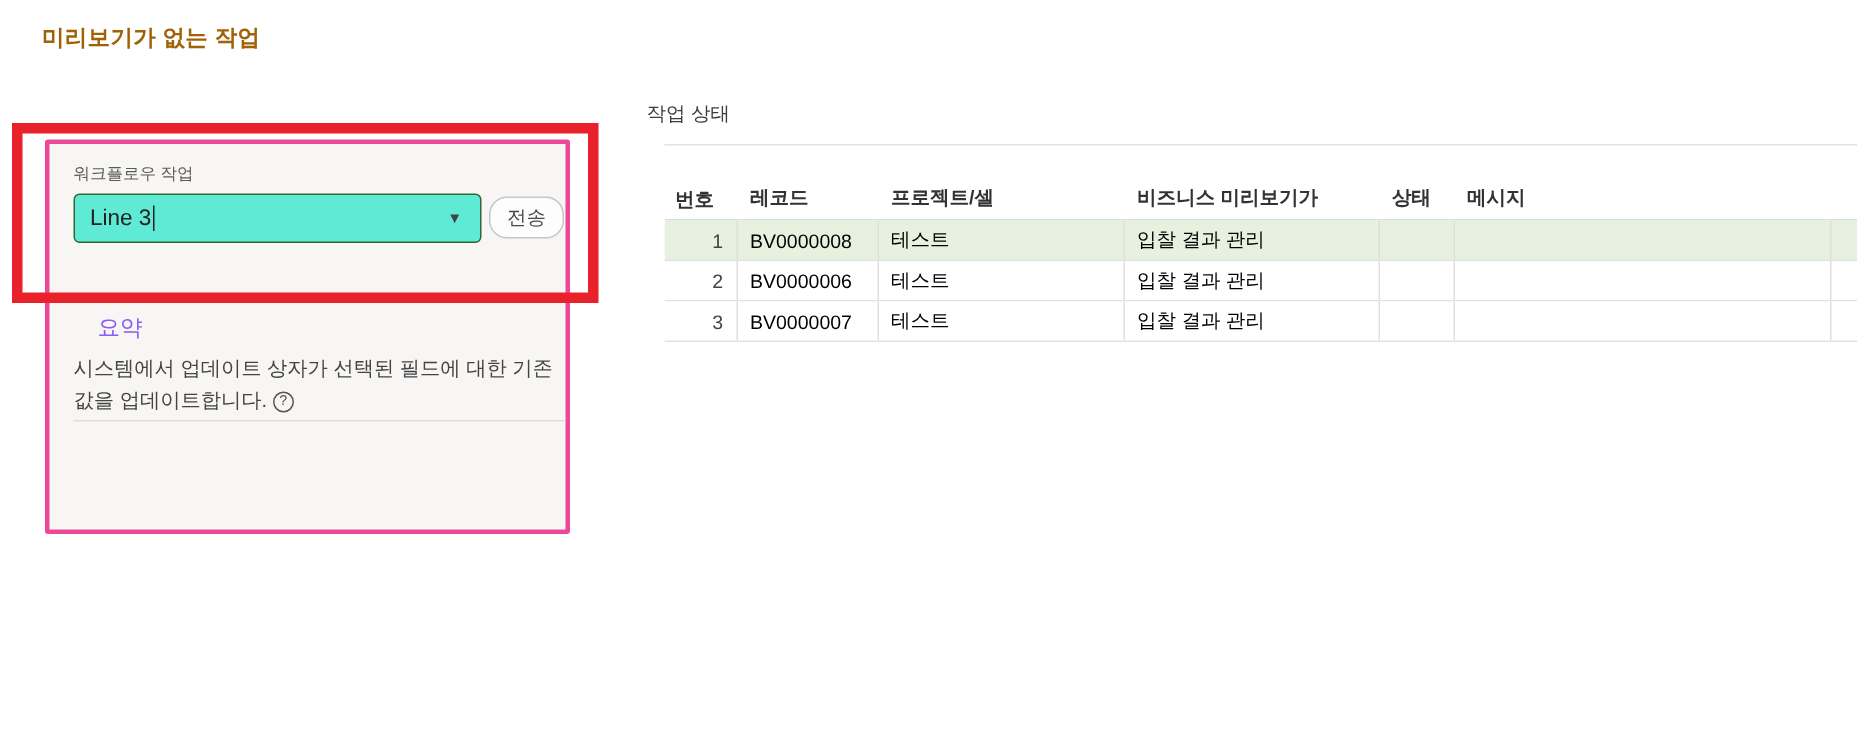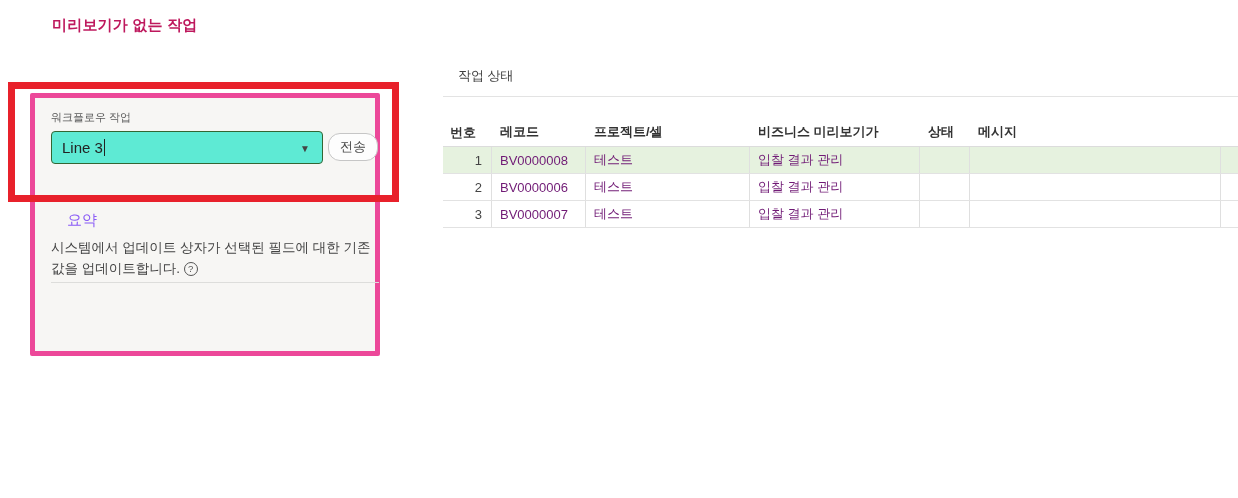--- a/index.html
+++ b/index.html
@@ -1,25 +1,25 @@
 <!DOCTYPE html>
 <html><head>
 <meta charset="utf-8">
 <style>
   * { margin:0; padding:0; box-sizing:border-box; }
   html,body { background:#ffffff; }
   body { font-family:"Liberation Sans","DejaVu Sans",sans-serif; color:#3c3c3c; }
   .stage { position:relative; width:1238px; height:498px; overflow:hidden; background:#fff; }
 
   
-  .page-title { position:absolute; left:28px; top:16px; font-size:15px; font-weight:700; color:#be185d; letter-spacing:0.2px;margin-left:24px; }
+  .page-title { position:absolute; left:28px; top:16px; font-size:15px; font-weight:700; color:#a16207; letter-spacing:0.2px; }
 
   
   .panel { position:absolute; left:30px; top:93px; width:350px; height:263px;
-           background:#f7f6f4; border:5px solid #ec4899; border-radius:2px; }
+           background:#f7f6f4; border:3px solid #ec4899; border-radius:2px; }
   .field-label { position:absolute; left:16px; top:12px; font-size:11px; color:#5a5a5a; }
   .combobox { position:absolute; left:16px; top:33px; width:272px; height:33px;
               background:#5eead4; border:1.5px solid #336633; border-radius:4px;
               display:flex; align-items:center; padding:0 10px; cursor:text; }
   .combobox-value { font-size:15px; color:#222; }
   .text-cursor { display:inline-block; width:1px; height:17px; background:#222; margin-left:1px; }
   .combo-arrow { position:absolute; right:12px; top:50%; transform:translateY(-50%);
                  font-size:10px; color:#444; pointer-events:none; }
   .submit-btn { position:absolute; left:293px; top:35px; width:50px; height:28px;
                 background:#fdfdfd; border:1px solid #c6c6c6; border-radius:12px;
@@ -30,34 +30,34 @@
   .help-icon { display:inline-block; width:14px; height:14px; border:1px solid #555; border-radius:50%;
                font-size:9.5px; line-height:12.5px; text-align:center; color:#555; vertical-align:1px; }
   .panel-divider { position:absolute; left:16px; top:184px; width:328px; height:0;
                    border-top:1px solid #dddddb; }
 
   
   .annotation-rect { position:absolute; left:8px; top:82px; width:391px; height:120px;
                      border:7px solid #e8212b; pointer-events:none; z-index:10; }
 
   
-  .jobstatus-title { position:absolute; left:458px; top:67px; font-size:13px; color:#3d3d3d; }
+  .jobstatus-title { position:absolute; left:431px; top:67px; font-size:13px; color:#3d3d3d; }
   .jobstatus-topline { position:absolute; left:443px; top:96px; width:795px; height:0;
                        border-top:1px solid #e3e3e3; }
   .table-wrap { position:absolute; left:443px; top:103px; width:795px; overflow:hidden; }
   .thead { display:flex; align-items:flex-end; height:43px; padding-bottom:5px; }
   .th { font-size:13px; font-weight:700; color:#333; padding-left:8px;margin-top:40px; }
   .th.c-no { width:49px; padding-left:7px; word-break:break-all; line-height:1.25; }
   .c-no { width:49px; } .c-record { width:94px; } .c-project { width:164px; }
   .c-process { width:170px; } .c-status { width:50px; } .c-message { width:251px; }
   .c-stub { flex:1 0 auto; }
   .tbody { border-top:1px solid #dcdcdc; }
   .tr { display:flex; height:27px; border-bottom:1px solid #e2e2e2; background:#fff; }
   .tr.highlight { background:#e6f2df; }
-  .td { font-size:13px; color:#701a75; padding-left:8px; display:flex; align-items:center;
+  .td { font-size:13px; color:#000000; padding-left:8px; display:flex; align-items:center;
         border-right:1px solid #dfdfdf; overflow:hidden; white-space:nowrap; }
   .td.c-no { justify-content:flex-end; padding-left:0; padding-right:9px; color:#444; }
   .td.c-stub { border-right:none; }
 </style>
 </head>
 <body>
 
 <div class="stage">
 
   <div class="page-title">미리보기가 없는 작업</div>

